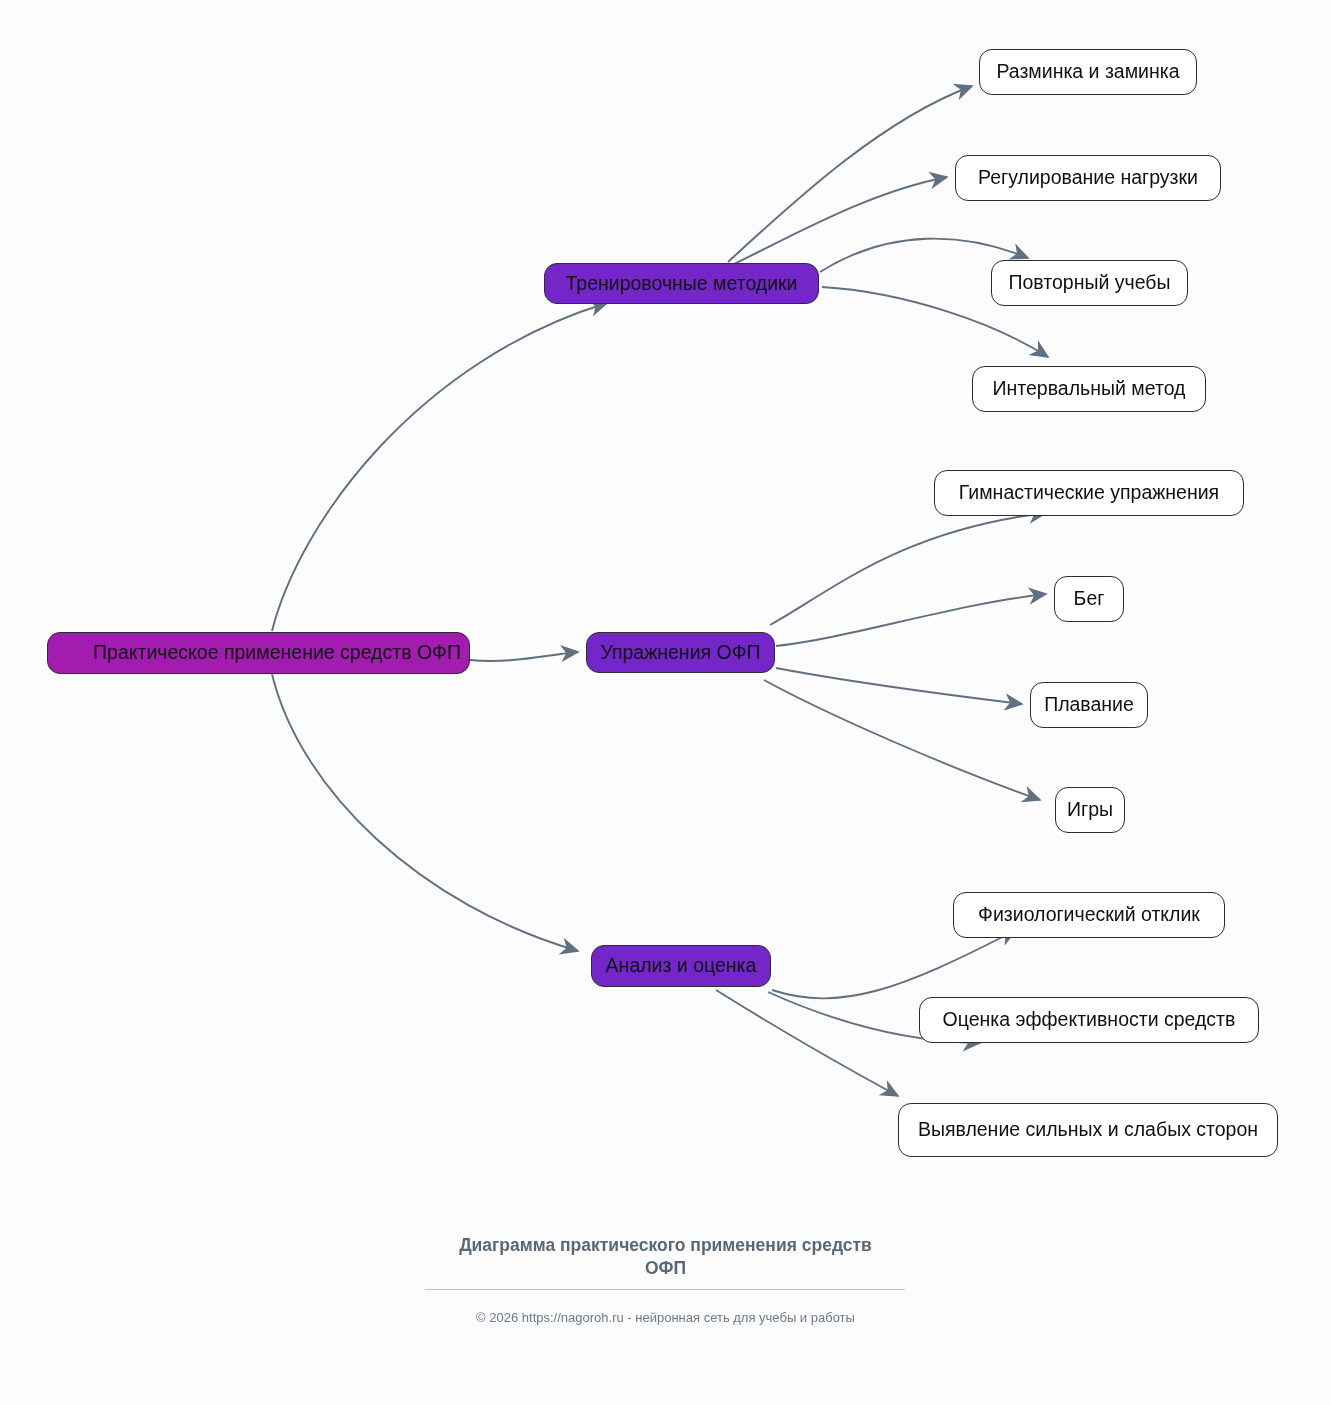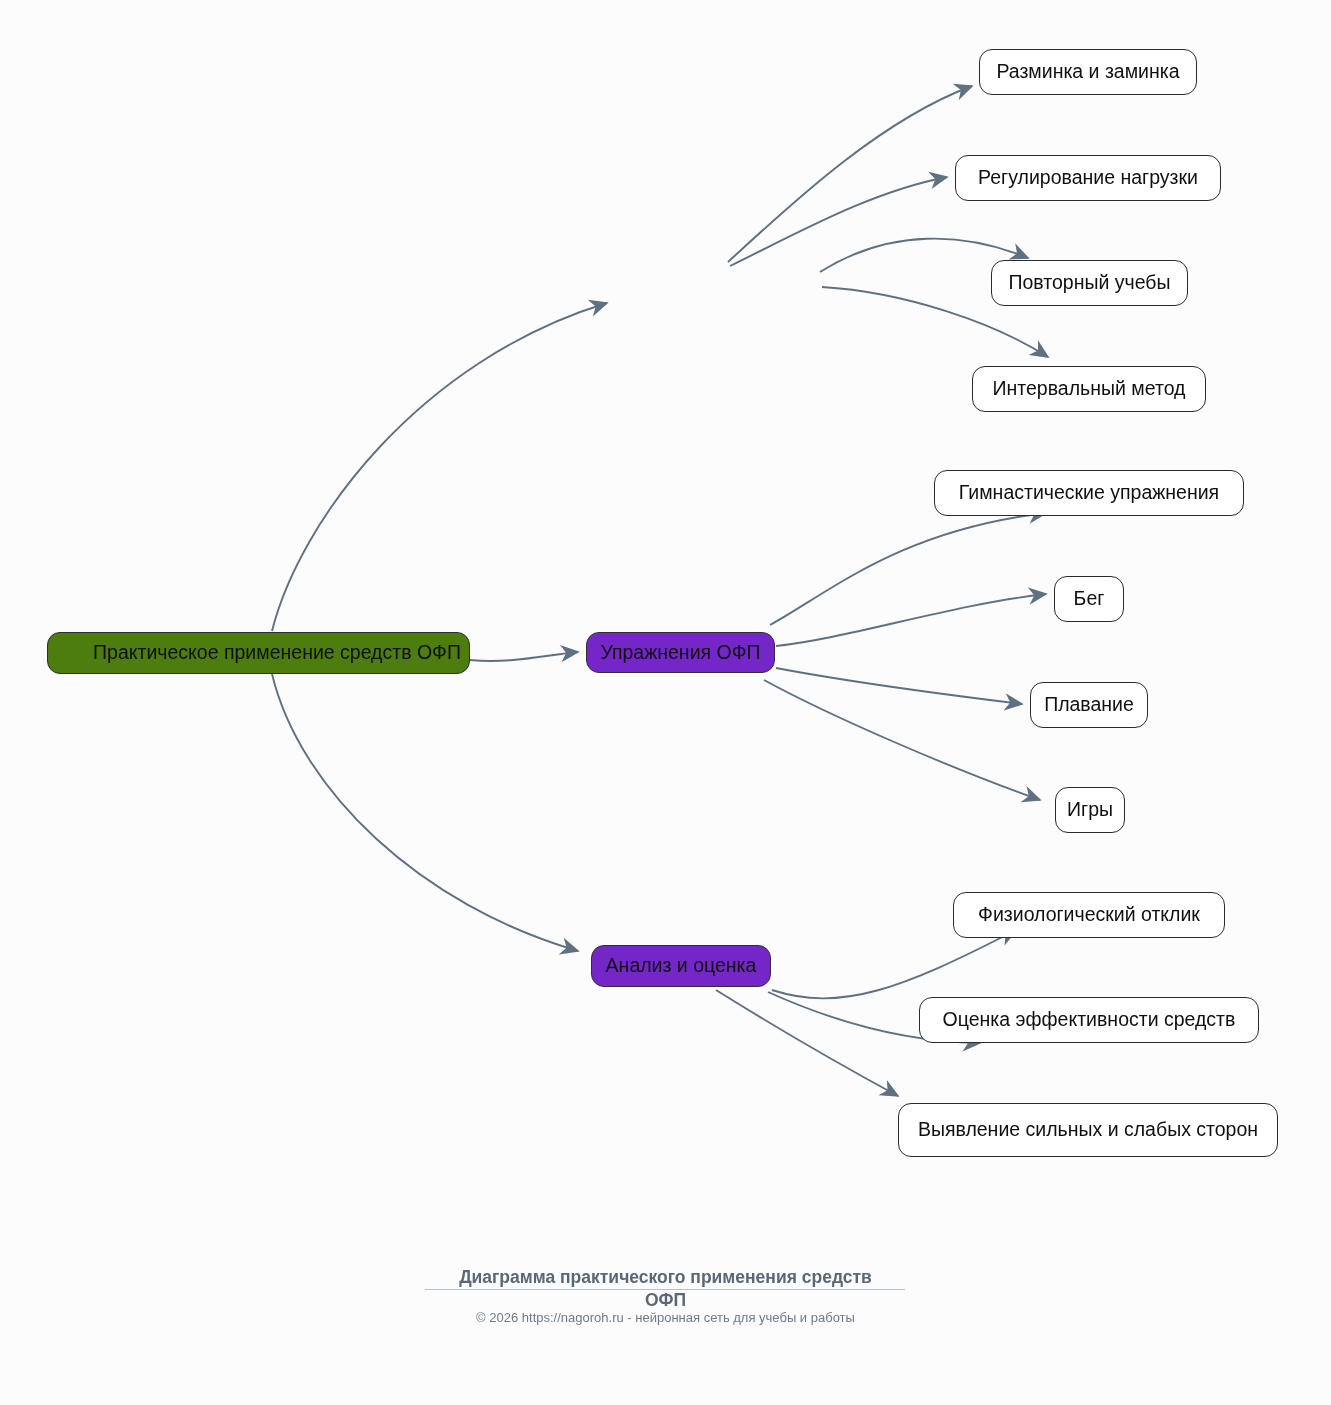--- a/index.html
+++ b/index.html
@@ -26,21 +26,21 @@
     position: absolute;
     box-sizing: border-box;
     display: flex;
     align-items: center;
     justify-content: center;
     text-align: center;
     white-space: nowrap;
     line-height: 1.1;
   }
   .node-root {
-    background: #4d7c0f;
+    background: #a21caf;
     border: 1.6px solid #2e2e2e;
     border-radius: 13px;
     color: #101010;
     font-size: 19.5px;
     padding-left: 37px;
   }
   .node-branch {
     background: #7526c8;
     border: 1.6px solid #2e2e2e;
     border-radius: 13px;
@@ -109,20 +109,21 @@
       <path d="M 764 680 C 830 716 950 768 1040 800"></path>
 
       <path d="M 772 990 C 840 1012 900 990 1016 930"></path>
       <path d="M 768 992 C 830 1020 900 1042 980 1043"></path>
       <path d="M 716 990 C 780 1030 850 1070 898 1096"></path>
     </g>
   </svg>
 
   <div class="node node-root" style="left:47px; top:632px; width:423px; height:42px;">Практическое применение средств ОФП</div>
 
+  <div class="node node-branch" style="left:544px; top:263px; width:275px; height:41px;">Тренировочные методики</div>
 
   <div class="node node-branch" style="left:586px; top:632px; width:189px; height:41px;">Упражнения ОФП</div>
 
   <div class="node node-branch" style="left:591px; top:945px; width:180px; height:42px;">Анализ и оценка</div>
 
   <div class="node node-leaf" style="left:979px; top:49px; width:218px; height:46px;">Разминка и заминка</div>
 
   <div class="node node-leaf" style="left:955px; top:155px; width:266px; height:46px;">Регулирование нагрузки</div>
 
   <div class="node node-leaf" style="left:991px; top:260px; width:197px; height:46px;">Повторный учебы</div>
@@ -136,20 +137,20 @@
   <div class="node node-leaf" style="left:1030px; top:682px; width:118px; height:46px;">Плавание</div>
 
   <div class="node node-leaf" style="left:1055px; top:787px; width:70px; height:46px;">Игры</div>
 
   <div class="node node-leaf" style="left:953px; top:892px; width:272px; height:46px;">Физиологический отклик</div>
 
   <div class="node node-leaf" style="left:919px; top:997px; width:340px; height:46px;">Оценка эффективности средств</div>
 
   <div class="node node-leaf" style="left:898px; top:1103px; width:380px; height:54px;">Выявление сильных и слабых сторон</div>
 
-  <div id="caption" style="top:1234px; white-space:pre-line;margin-top:32px;">Диаграмма практического применения средств
+  <div id="caption" style="top:1234px; white-space:pre-line;">Диаграмма практического применения средств
 ОФП</div>
 
   <div id="divider" style="left:425px; top:1289px; width:480px;"></div>
 
   <div id="footer" style="top:1310px;">© 2026 https://nagoroh.ru - нейронная сеть для учебы и работы</div>
 
 </div>
 
 </body></html>

